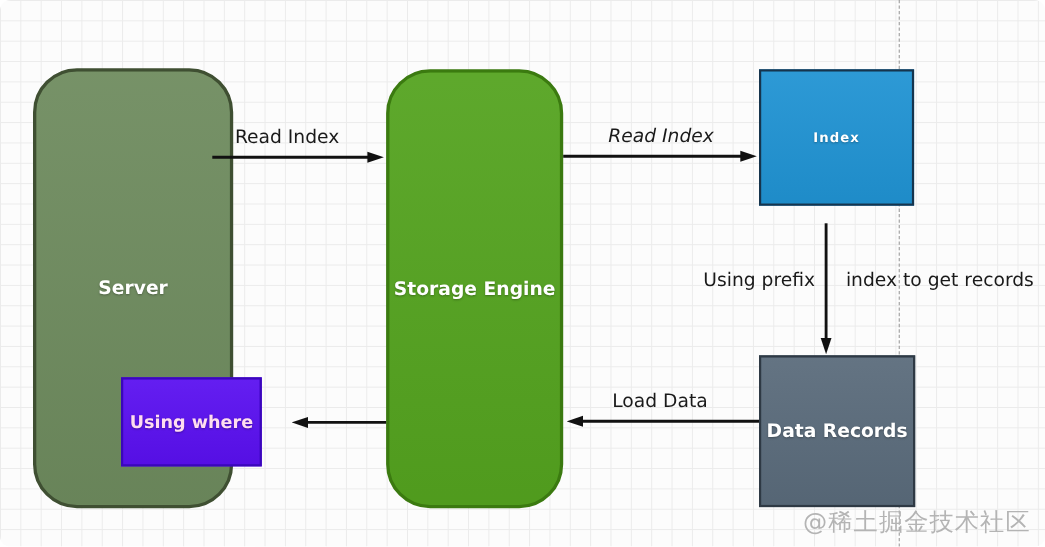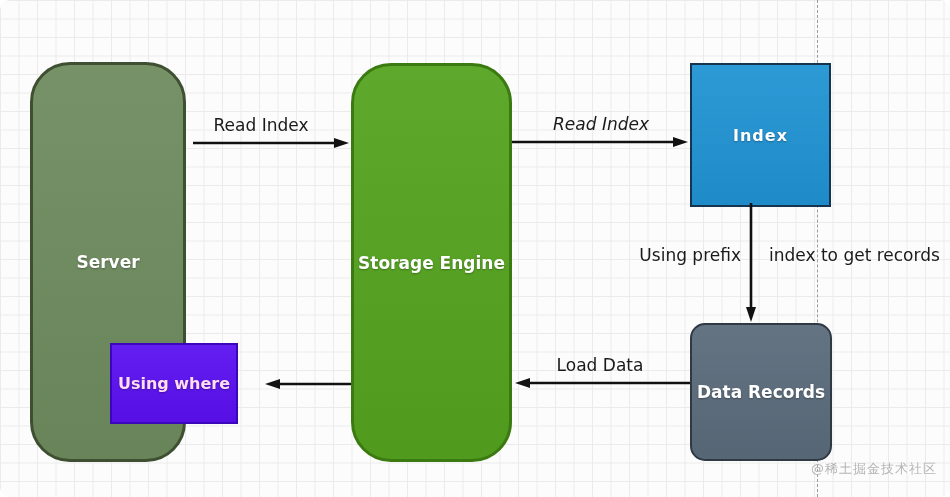--- a/index.html
+++ b/index.html
@@ -42,31 +42,31 @@
     color: #ffffff;
     font-weight: 700;
     font-size: 17px;
     z-index: 2;
     text-shadow: 0 1px 2px rgba(0,0,0,0.30);
     background-image: linear-gradient(rgba(255,255,255,0.06), rgba(0,0,0,0.05));
   }
   .node.rounded { border-radius: 40px; }
 
   .node-server {
-    left: 30px; top: 62px; width: 156px; height: 400px;
+    left: 30px; top: 62px; width: 182px; height: 400px;
     border: 3px solid #3f4f32;
   }
   .node-storage {
     left: 351px; top: 63px; width: 161px; height: 399px;
     border: 3px solid #3b7a10;
   }
   .node-index {
-    left: 690px; top: 63px; width: 141px; height: 144px;
+    left: 690px; top: 63px; width: 141px; height: 124px;
     border: 2.5px solid #16344d;
-    font-size: 16px;
+    font-size: 12px;
     letter-spacing: 1px;
   }
   .node-records {
     left: 690px; top: 323px; width: 142px; height: 138px;
     border: 2.5px solid #2e3944;
   }
   .node-where {
     left: 110px; top: 343px; width: 128px; height: 81px;
     border: 2.5px solid #3a07ba;
     color: #ffddf0;
@@ -102,21 +102,21 @@
   .label-read-index { left: 601px; top: 124px; font-style: italic; }
   .label-load-data  { left: 600px; top: 365px; }
   .label-prefix-a   { left: 741px; top: 255px; text-align: right; }
   .label-prefix-b   { left: 757px; top: 255px; }
 
   .watermark {
     position: absolute;
     right: 13px;
     top: 460px;
     z-index: 5;
-    font-size: 13px;
+    font-size: 22px;
     color: #b4b4b4;
     letter-spacing: 1px;
     white-space: nowrap;
     margin-left: 48px;
   }
 </style>
 </head>
 <body>
 
 <div class="canvas">
@@ -132,21 +132,21 @@
   </div>
 
   <div class="node rounded node-storage" style="background-color: rgb(84, 163, 31);">
     <span>Storage Engine</span>
   </div>
 
   <div class="node node-index" style="background-color: rgb(32, 147, 211);">
     <span>Index</span>
   </div>
 
-  <div class="node node-records" style="background-color: rgb(90, 107, 123); border-radius: 15px;">
+  <div class="node node-records" style="background-color: rgb(90, 107, 123);">
     <span>Data Records</span>
   </div>
 
   <svg class="arrows" width="950" height="497" viewBox="0 0 950 497">
     <defs>
       <marker id="arrowhead" viewBox="0 0 15 10" refX="2" refY="5" markerWidth="15" markerHeight="11" orient="auto" markerUnits="userSpaceOnUse">
         <path d="M0,0 L15,5 L0,10 Z" fill="#111111"></path>
       </marker>
     </defs>
     <line x1="193" y1="143" x2="336" y2="143" marker-end="url(#arrowhead)"></line>

